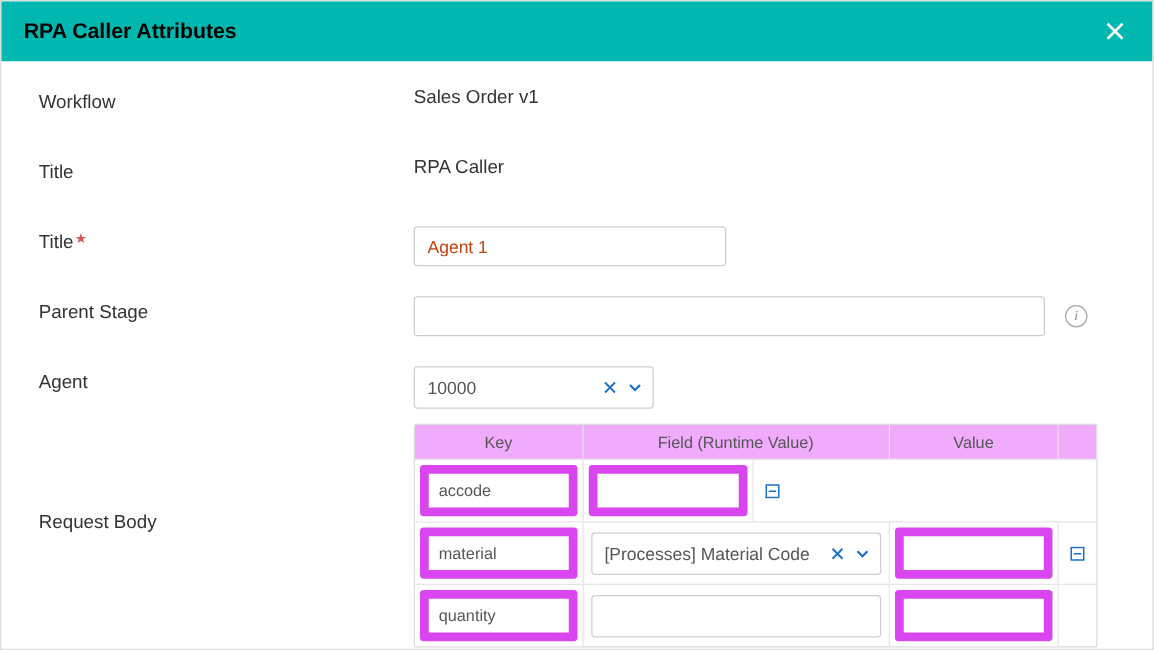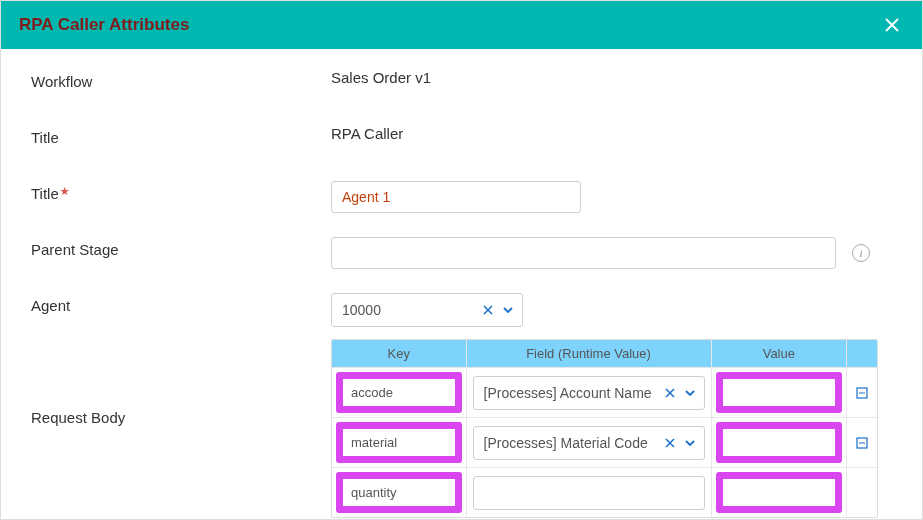--- a/index.html
+++ b/index.html
@@ -8,21 +8,21 @@
     font-family: "Segoe UI", Arial, sans-serif;
     font-size: 14px;
     color: #333;
     width: 923px;
     height: 520px;
     border: 1px solid #ddd;
     background: #fff;
   }
   .header {
     background: #00b8b0;
-    color: #7f1d1d;
+    color: #000000;
     display: flex;
     align-items: center;
     justify-content: space-between;
     padding: 12px 18px;
     height: 48px;
   }
   .header-title {
     font-weight: 600;
     font-size: 17px;
   }
@@ -118,21 +118,21 @@
   .tbl-head, .tbl-row {
     display: flex;
     border-bottom: 1px solid #e6e6e6;
   }
   .tbl-row:last-of-type { border-bottom: none; }
   .tbl-head .cell {
     text-align: center;
     font-size: 13px;
     color: #555;
     padding: 6px 4px;
-    background: #7dd3fc;
+    background: #f0abfc;
   }
   .cell { border-right: 1px solid #e6e6e6; display: flex; align-items: center; justify-content: center; padding: 4px; }
   .cell:last-child { border-right: none; }
   .c-key { width: 135px; }
   .c-field { width: 246px; }
   .c-val { width: 136px; }
   .c-act { width: 30px; }
   .tbl-row .cell { padding: 4px; }
   .tbl-row input.cell-input {
     width: 100%;
@@ -217,35 +217,20 @@
           <div class="cell c-key">Key</div>
           <div class="cell c-field">Field (Runtime Value)</div>
           <div class="cell c-val">Value</div>
           <div class="cell c-act"></div>
         </div>
 
         <div class="tbl-row">
           <div class="cell c-key">
               <input class="cell-input" value="accode" style="">
             </div>
-          <div class="cell c-field">
-            <div class="combo w232">
-              <span class="combo-text">[Processes] Account Name</span>
-              <span class="clear">
-                  <svg width="10" height="10" viewBox="0 0 10 10" fill="none" stroke-width="1.5">
-                    <path d="M1 1 L9 9 M9 1 L1 9"></path>
-                  </svg>
-                </span>
-              <span class="chev">
-                  <svg width="12" height="12" viewBox="0 0 12 12" fill="none" stroke-width="1.8">
-                    <path d="M2 4 L6 8 L10 4"></path>
-                  </svg>
-                </span>
-            </div>
-          </div>
           <div class="cell c-val">
               <input class="cell-input" value="" style="">
             </div>
           <div class="cell c-act">
               <span class="row-action">
                 <svg width="12" height="12" viewBox="0 0 12 12" fill="none" stroke-width="1.2">
                   <rect x="1" y="1" width="10" height="10"></rect>
                   <path d="M3 6 H9"></path>
                 </svg>
               </span>

